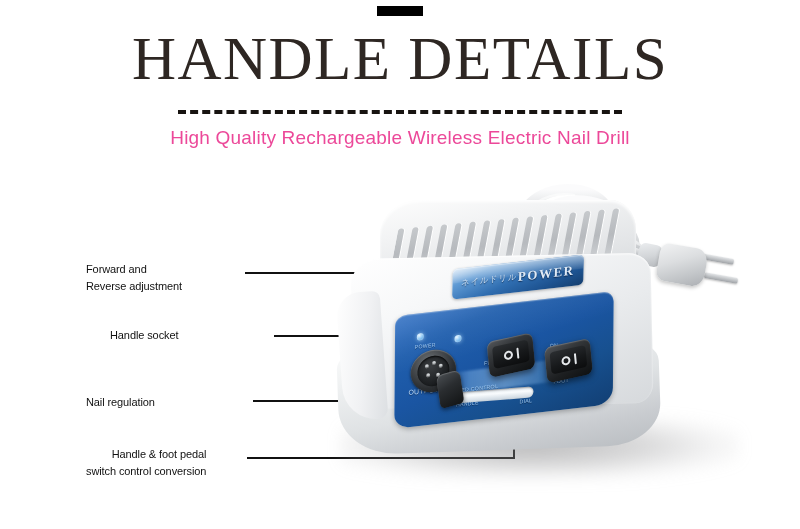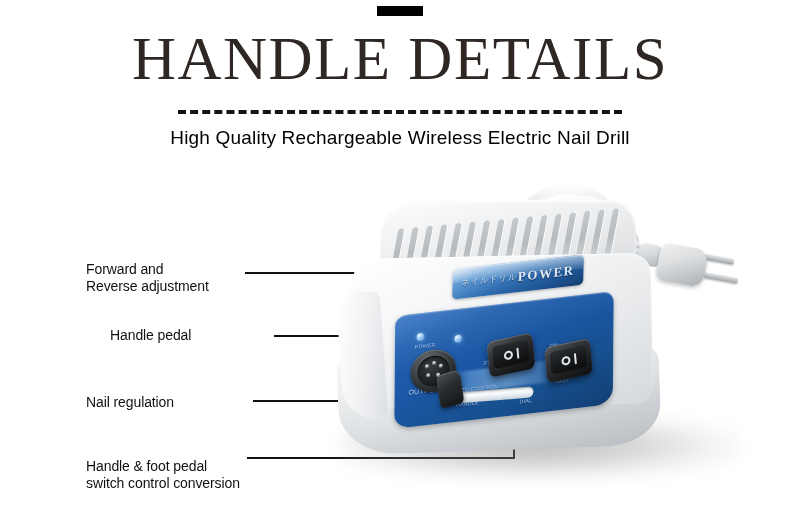--- a/index.html
+++ b/index.html
@@ -27,38 +27,38 @@
     white-space:nowrap;
   }
   #divider {
     position:absolute; left:178px; top:110px; width:444px; height:0;
     border-top:4px dashed #171310;
   }
   #subtitle {
     position:absolute; left:0; top:125px; width:800px;
     text-align:center;
     font-size:19px; line-height:26px;
-    color:#000000;
+    color:#ec4899;
     letter-spacing:.2px;
     white-space:nowrap;
   }
 
   
   .callout-label {
     position:absolute;
-    font-size:14px;
+    font-size:11px;
     line-height:17px;
     color:#111111;
     white-space:pre-line;
     letter-spacing:-.1px;
   }
   #callout-1 { left:86px;  top:261px; }
   #callout-2 { left:110px; top:327px; }
   #callout-3 { left:86px;  top:394px; }
-  #callout-4 { left:86px;  top:458px; }
+  #callout-4 { left:86px;  top:446px;text-align:right; }
 
   .leader { position:absolute; background:#111111; }
   .leader-h { height:2px; }
   .leader-v { width:2px; }
 
   
   #product-photo {
     position:absolute; left:300px; top:180px;
     width:500px; height:320px;
   }
@@ -293,21 +293,21 @@
 
 <div id="divider"></div>
 
 <div id="subtitle">High Quality Rechargeable Wireless Electric Nail Drill</div>
 
 <div id="callout-1" class="callout-label">Forward and
 Reverse adjustment</div>
 <div class="leader leader-h" style="left:245px; top:272px; width:152px;"></div>
 <div class="leader leader-v" style="left:395px; top:272px; height:52px;"></div>
 
-<div id="callout-2" class="callout-label">Handle pedal</div>
+<div id="callout-2" class="callout-label">Handle socket</div>
 <div class="leader leader-h" style="left:274px; top:335px; width:140px;"></div>
 
 <div id="callout-3" class="callout-label">Nail regulation</div>
 <div class="leader leader-h" style="left:253px; top:400px; width:186px;"></div>
 <div class="leader leader-v" style="left:437px; top:368px; height:34px;"></div>
 
 <div id="callout-4" class="callout-label">Handle &amp; foot pedal
 switch control conversion</div>
 <div class="leader leader-h" style="left:247px; top:457px; width:268px;"></div>
 <div class="leader leader-v" style="left:513px; top:362px; height:97px;"></div>

